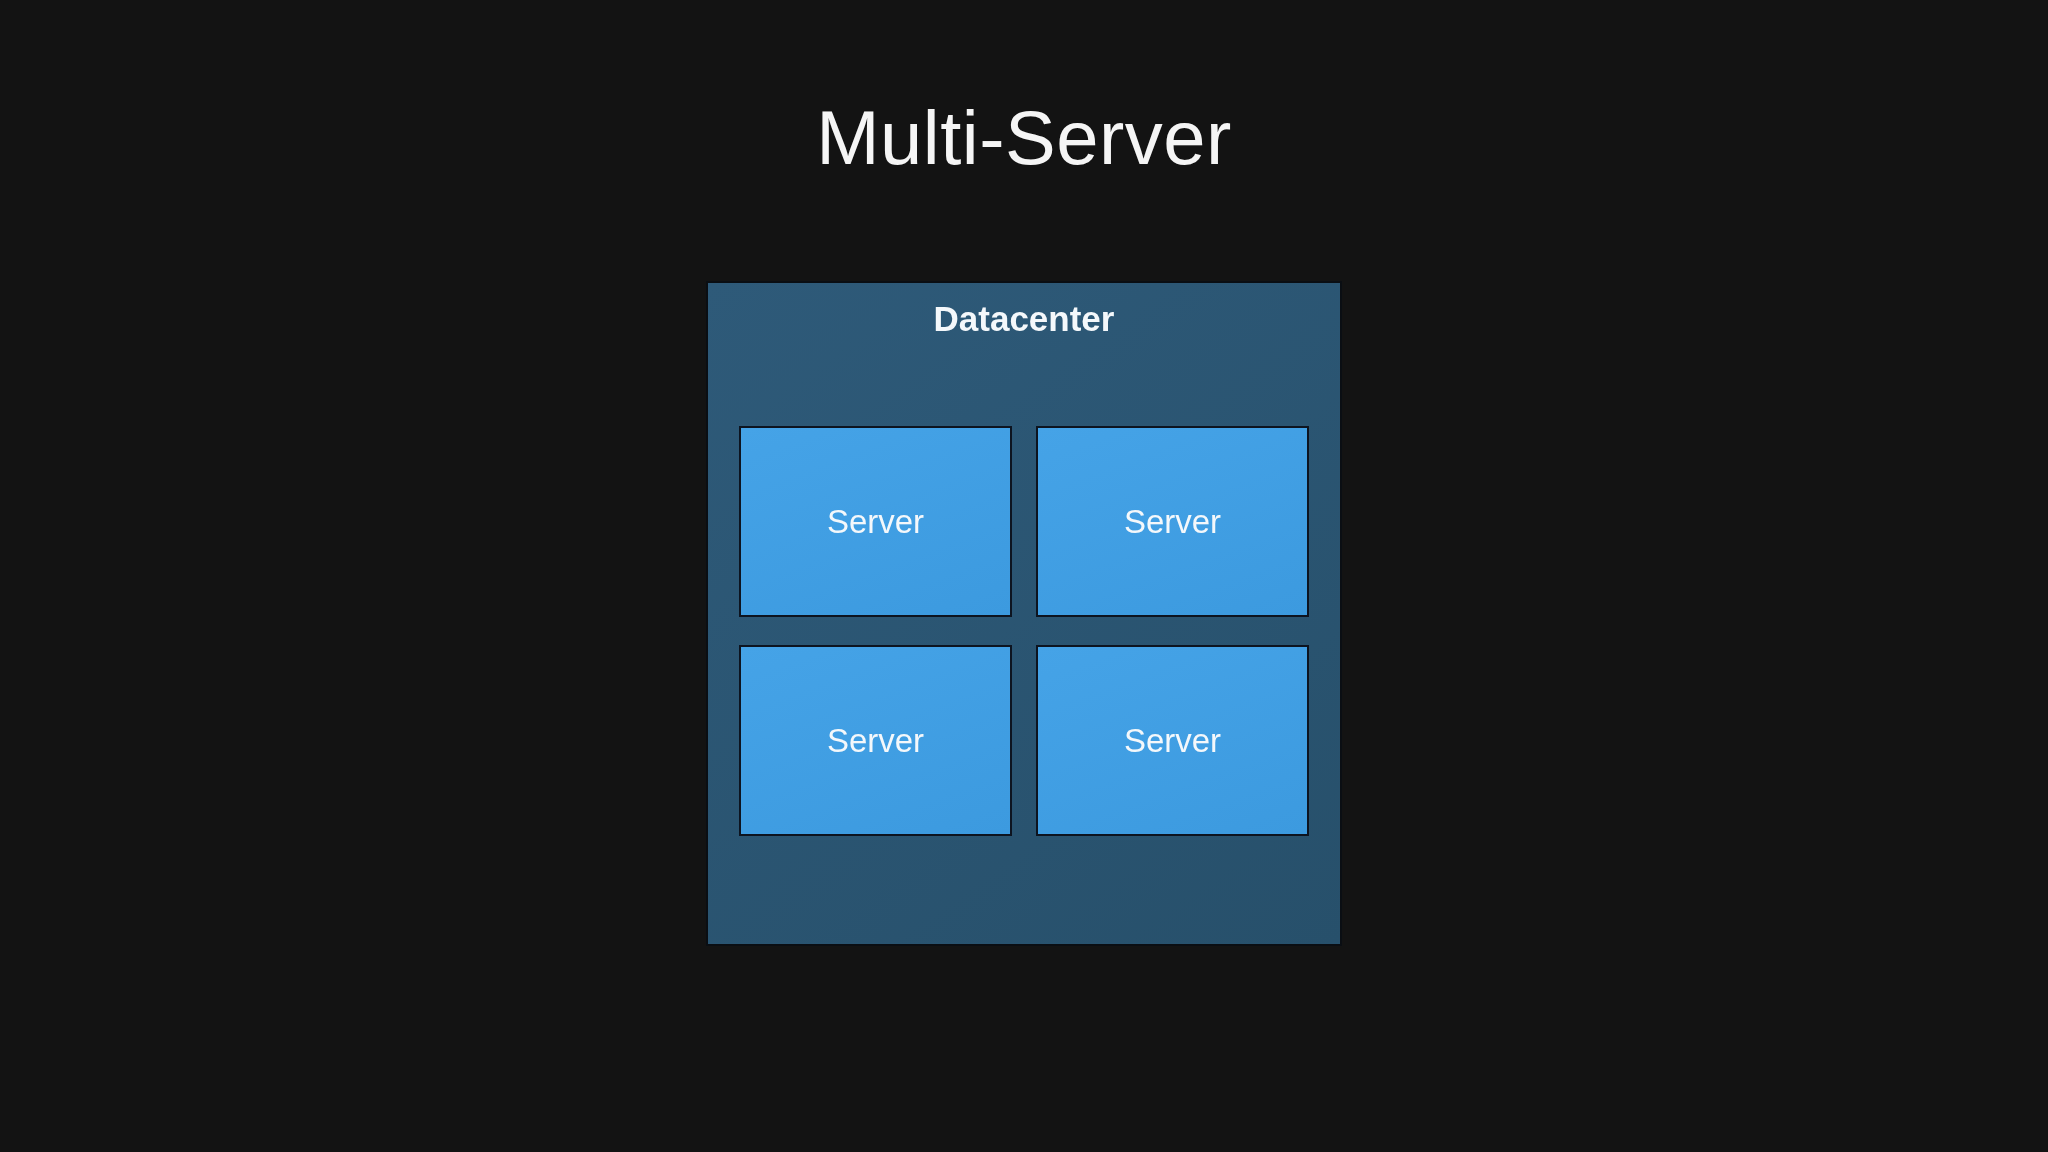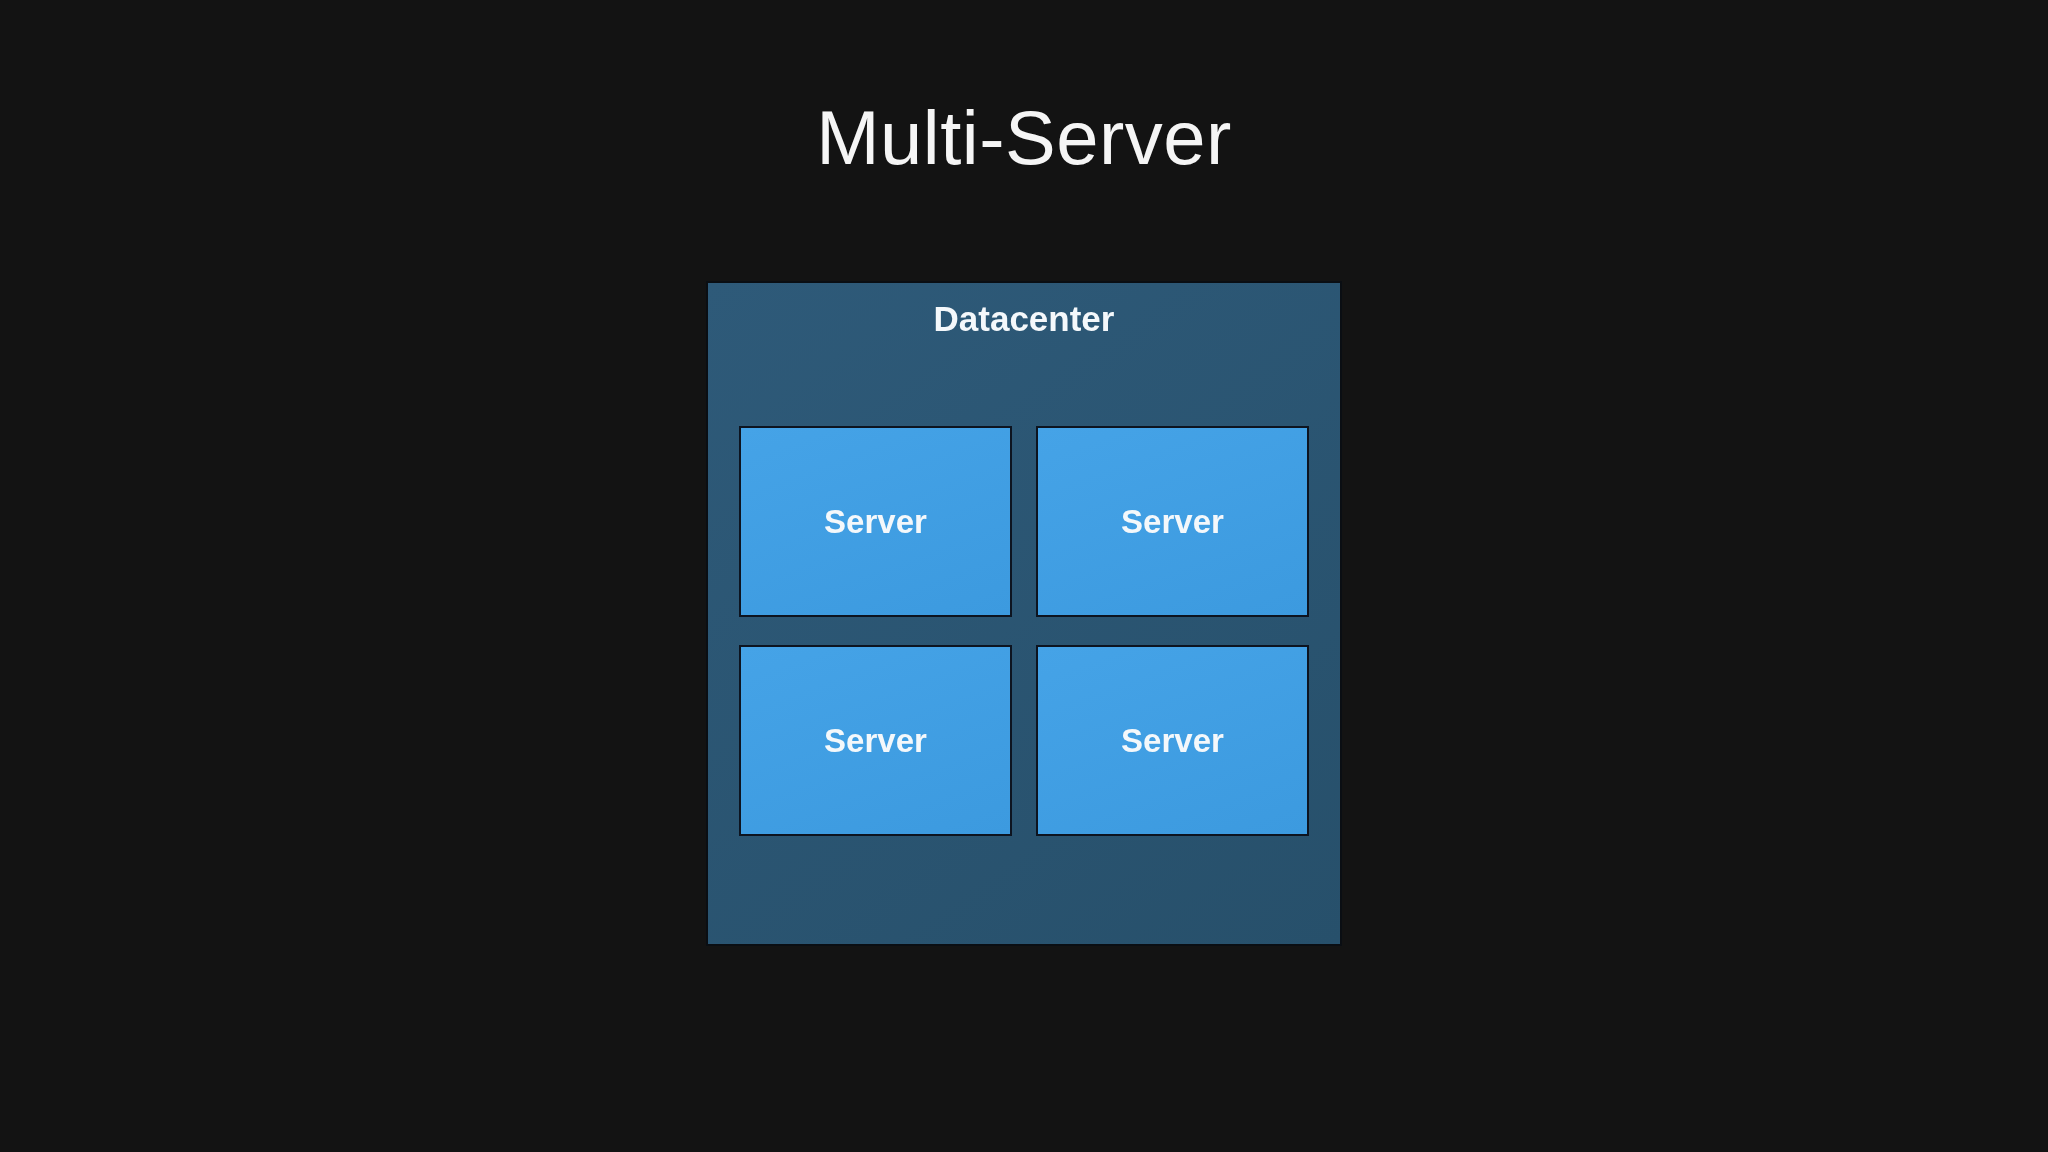--- a/index.html
+++ b/index.html
@@ -72,21 +72,21 @@
   .server {
     background: linear-gradient(160deg, var(--server-fill-start) 0%, var(--server-fill-end) 100%);
     border: 2px solid var(--server-border);
     display: flex;
     align-items: center;
     justify-content: center;
   }
   .server-label {
     color: var(--label-text);
     font-size: 33px;
-    font-weight: 700;
+    font-weight: 400;
   }
 </style>
 </head>
 <body>
 
 <div class="slide">
 
   <h1 class="page-title">Multi-Server</h1>
 
   <div class="datacenter">

